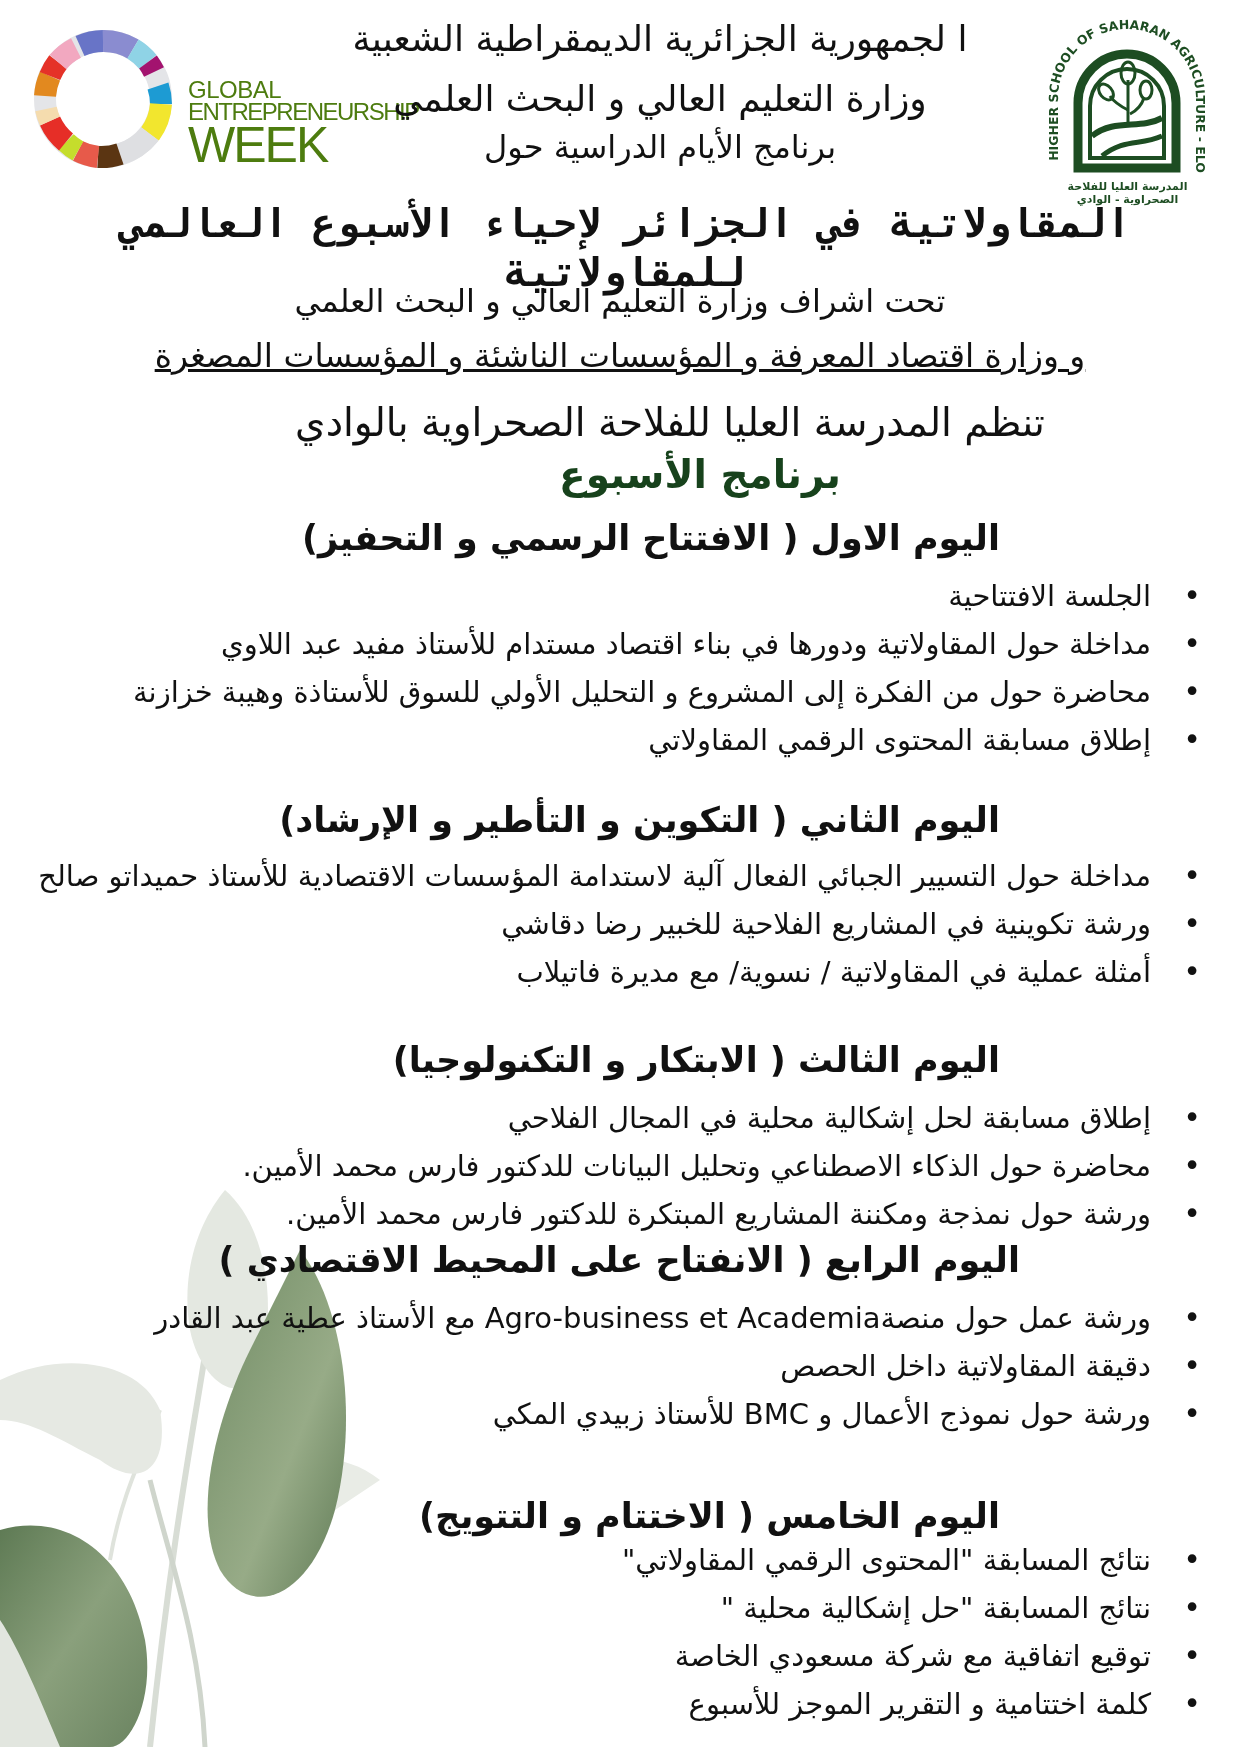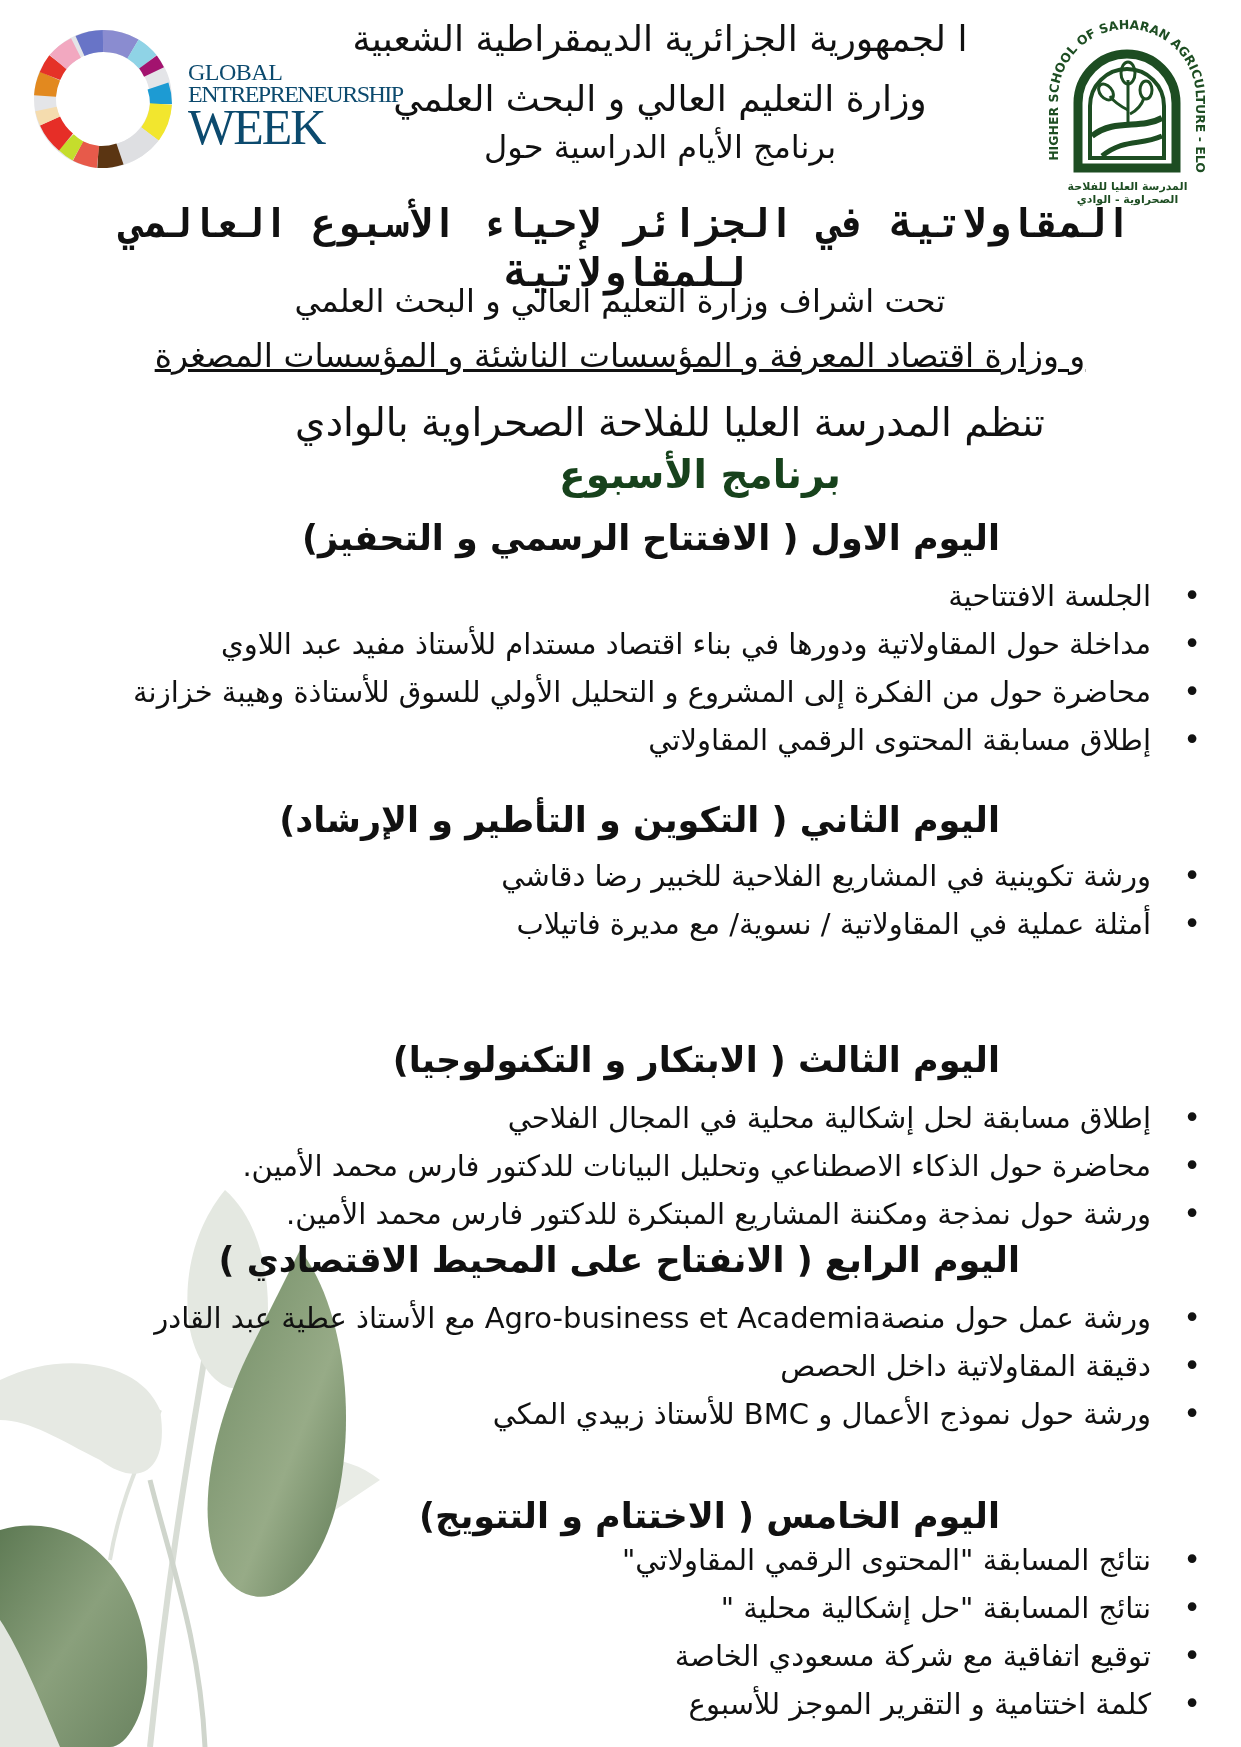--- a/index.html
+++ b/index.html
@@ -5,21 +5,21 @@
     * { box-sizing: border-box; margin: 0; padding: 0; }
     html, body { width: 1241px; height: 1747px; background: #ffffff; overflow: hidden; }
     body { position: relative; font-family: "DejaVu Sans", sans-serif; color: #111; }
 
     
     .leaves { position: absolute; left: 0; top: 1180px; width: 420px; height: 567px; z-index: 0; }
 
     
     .gew-logo { position: absolute; left: 28px; top: 24px; width: 360px; height: 150px; z-index: 2; }
     .gew-ring { position: absolute; left: 0; top: 0; width: 150px; height: 150px; }
-    .gew-text { position: absolute; left: 160px; top: 36px; color: #0c4a6e; line-height: 1; font-family: Liberation Serif, serif; }
+    .gew-text { position: absolute; left: 160px; top: 54px; color: #4d7c0f; line-height: 1; font-family: Liberation Sans, sans-serif; }
     .gew-text .l1 { font-size: 24px; letter-spacing: -0.5px; display: block; }
     .gew-text .l2 { font-size: 24px; letter-spacing: -1.5px; display: block; margin-top: -2px; }
     .gew-text .l3 { font-size: 50px; letter-spacing: -2px; display: block; margin-top: -4px; }
 
     .school-logo { position: absolute; left: 1040px; top: 18px; width: 175px; height: 180px; z-index: 2; }
     .school-arabic { position: absolute; left: 0; right: 0; top: 162px; text-align: center; font-size: 11px; color: #1d4d22; font-weight: bold; direction: rtl; }
 
     
     .hdr { position: absolute; direction: rtl; text-align: center; z-index: 3; font-family: "DejaVu Sans", sans-serif; }
     .hdr-1 { left: 300px; width: 720px; top: 18px; font-size: 36px; }
@@ -146,20 +146,21 @@
 <div class="day-head d1-head">اليوم الاول ( الافتتاح الرسمي و التحفيز)</div>
 <ul class="items d1-list">
   <li>الجلسة الافتتاحية</li>
   <li>مداخلة حول المقاولاتية ودورها في بناء اقتصاد مستدام للأستاذ مفيد عبد اللاوي</li>
   <li>محاضرة حول من الفكرة إلى المشروع و التحليل الأولي للسوق للأستاذة وهيبة خزازنة</li>
   <li>إطلاق مسابقة المحتوى الرقمي المقاولاتي</li>
 </ul>
 
 <div class="day-head d2-head">اليوم الثاني ( التكوين و التأطير و الإرشاد)</div>
 <ul class="items d2-list">
+  <li>مداخلة حول التسيير الجبائي الفعال آلية لاستدامة المؤسسات الاقتصادية للأستاذ حميداتو صالح</li>
   <li>ورشة تكوينية في المشاريع الفلاحية للخبير رضا دقاشي</li>
   <li>أمثلة عملية في المقاولاتية / نسوية/ مع مديرة فاتيلاب</li>
 </ul>
 
 <div class="day-head d3-head">اليوم الثالث ( الابتكار و التكنولوجيا)</div>
 <ul class="items d3-list">
   <li>إطلاق مسابقة لحل إشكالية محلية في المجال الفلاحي</li>
   <li>محاضرة حول الذكاء الاصطناعي وتحليل البيانات للدكتور فارس محمد الأمين.</li>
   <li>ورشة حول نمذجة ومكننة المشاريع المبتكرة للدكتور فارس محمد الأمين.</li>
 </ul>

